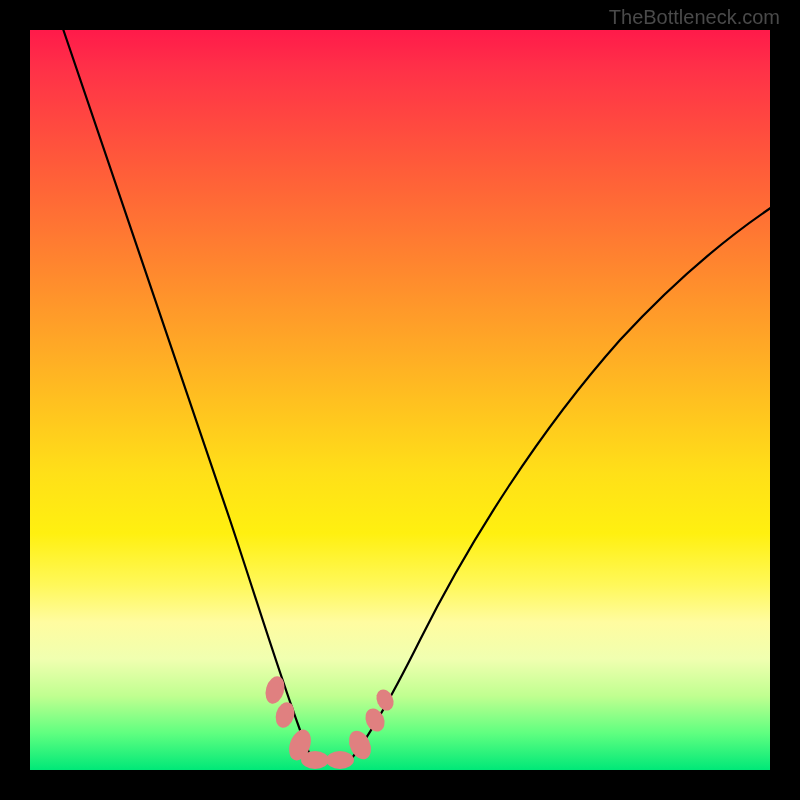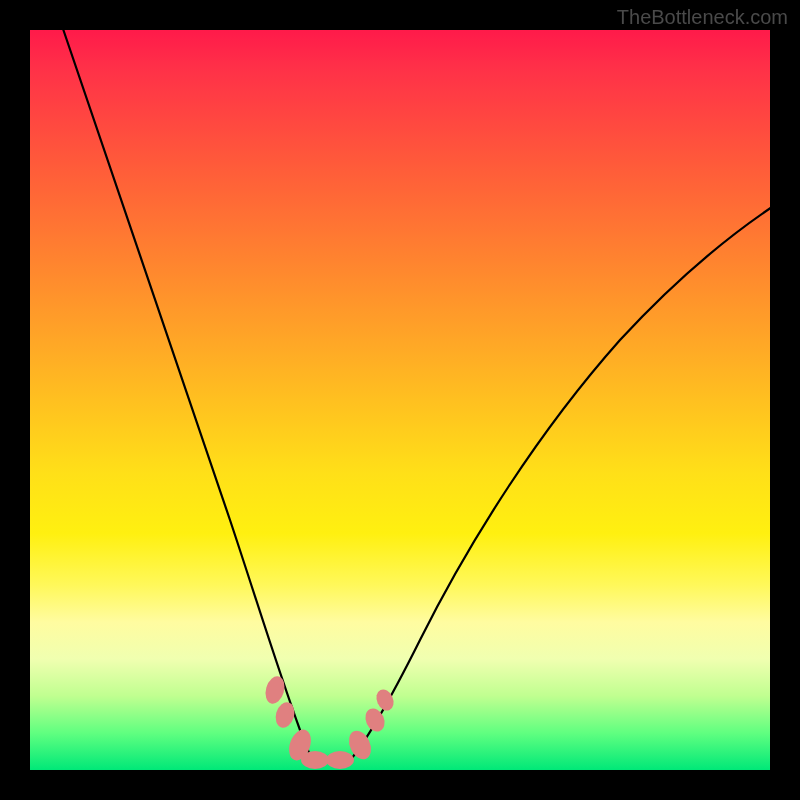--- a/index.html
+++ b/index.html
@@ -29,21 +29,21 @@
       #fff85a 75%,
       #fffca0 80%,
       #f0ffb0 85%,
       #c0ff90 90%,
       #60ff80 95%,
       #00e878 100%);
   }
   .attribution {
     position: absolute;
     top: 6px;
-    right: 12px;
+    right: 20px;
     color: #4a4a4a;
     font-size: 20px;
     font-weight: 500;
     z-index: 10;
   }
   svg.curves {
     position: absolute;
     left: 0;
     top: 0;
     width: 740px;

